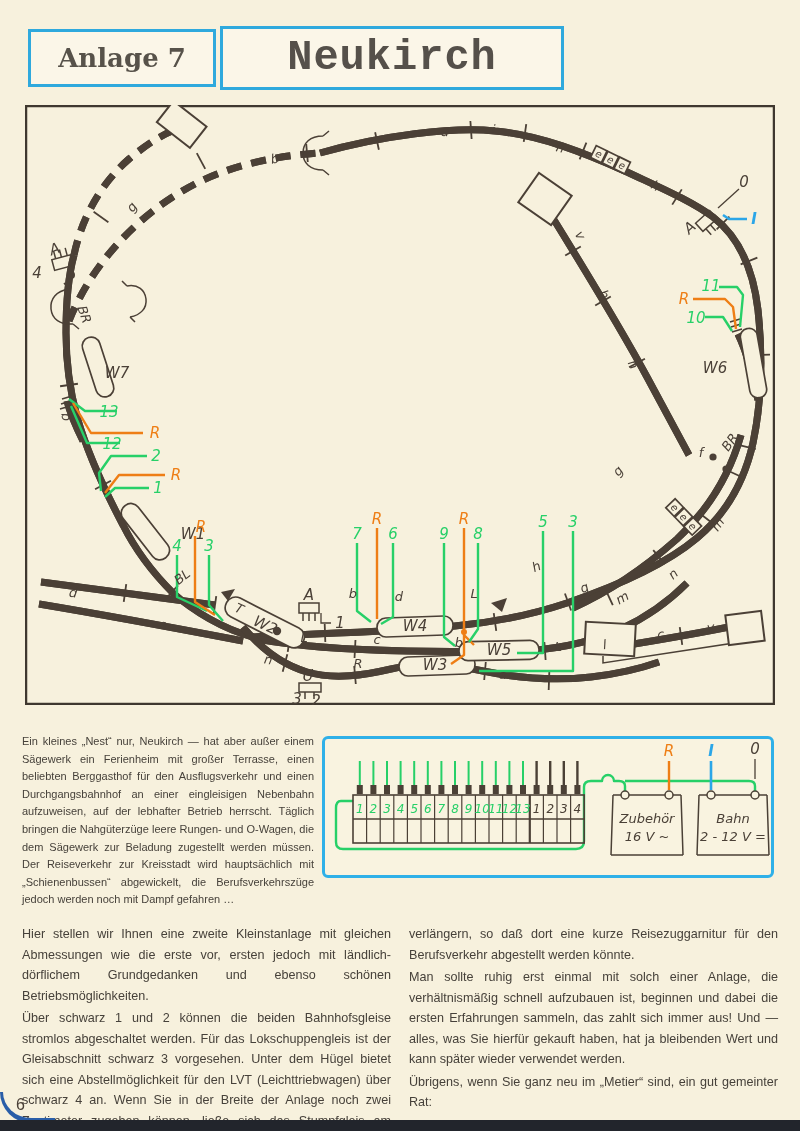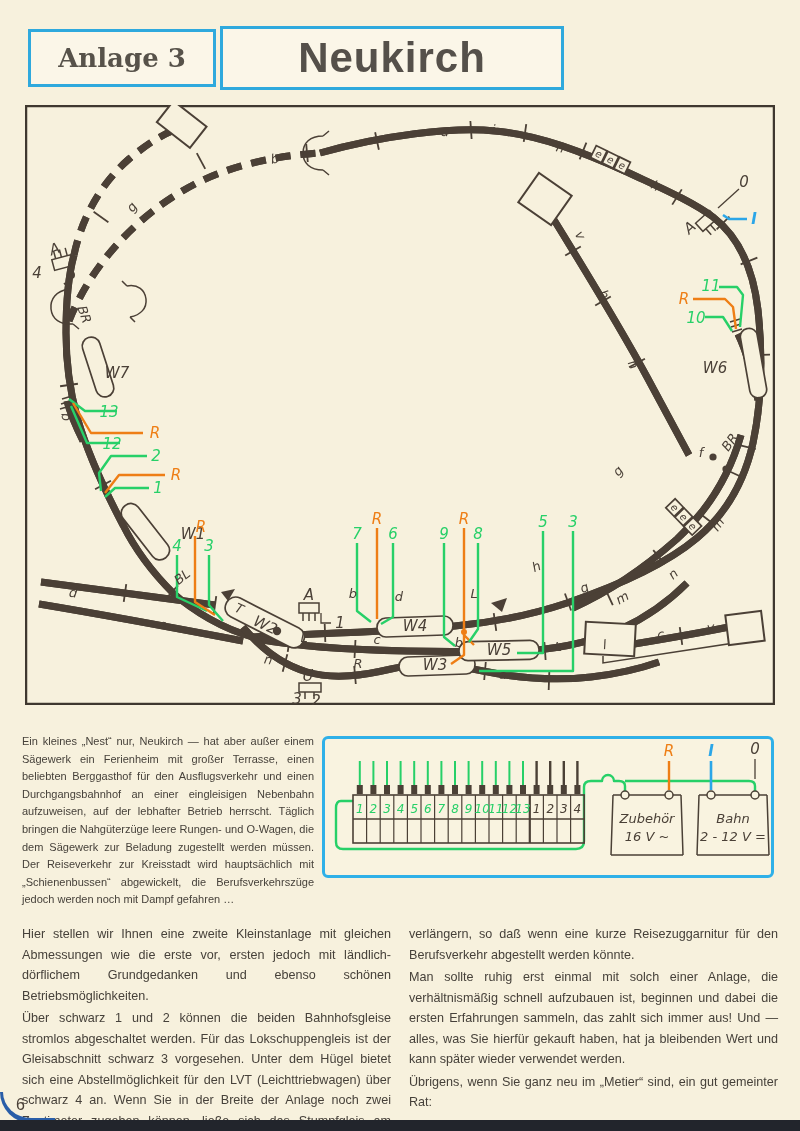--- a/index.html
+++ b/index.html
@@ -9,21 +9,21 @@
     font-family:"Liberation Sans",sans-serif;color:#46413a;
   }
   
   .hdr{position:absolute;left:28px;top:26px;width:740px;display:flex;align-items:center;gap:4px;}
   .hdr .box{border:3px solid #2fa9dd;background:#fbf6e8;display:flex;align-items:center;justify-content:center;}
   .hdr .b-left{width:182px;height:52px;}
   .hdr .b-mid{width:338px;height:58px;}
   .hdr .b-right{width:196px;height:52px;}
   .hdr .t-side{font-family:"DejaVu Serif","Liberation Serif",serif;font-weight:700;font-size:26px;color:#57524a;}
   .hdr .t-dim{font-family:"Liberation Sans",sans-serif;font-weight:700;font-size:23px;letter-spacing:-0.5px;color:#57524a;}
-  .hdr .t-title{font-family:Liberation Sans, sans-serif;font-weight:700;font-size:42px;letter-spacing:1px;color:#55504a;}
+  .hdr .t-title{font-family:Liberation Mono, monospace;font-weight:700;font-size:42px;letter-spacing:1px;color:#55504a;}
   
   .plan{position:absolute;left:25px;top:105px;width:750px;height:600px;}
   .plan svg{display:block;}
   .track{stroke:#4b4036;stroke-width:7;fill:none;}
   .core{stroke:#f7f1dd;stroke-width:4.2;fill:none;}
   .dash{stroke-dasharray:15 10;}
   .thin{stroke:#4b4036;stroke-width:1.5;fill:none;}
   .bldg{fill:#f7f1dd;stroke:#4b4036;stroke-width:2;}
   .lens{fill:#f7f1dd;stroke:#4b4036;stroke-width:1.7;}
   .lbl{fill:#4a4037;font:italic 13px "DejaVu Sans",sans-serif;text-anchor:middle;}
@@ -46,21 +46,21 @@
   
   .pageno{position:absolute;left:16px;top:1096px;font-size:16px;color:#4a4037;}
   .botbar{position:absolute;left:0;bottom:0;width:800px;height:11px;background:#22252c;}
   .curl{position:absolute;left:0;bottom:8px;width:52px;height:26px;border-bottom:5px solid #2a5ea8;border-left:3px solid #2a5ea8;border-bottom-left-radius:48px;}
 </style>
 </head>
 <body>
 
 <div class="hdr">
   <div class="box b-left">
-    <span class="t-side">Anlage 3</span>
+    <span class="t-side">Anlage 7</span>
   </div>
   <div class="box b-mid">
     <span class="t-title">Neukirch</span>
   </div>
 </div>
 
 <div class="plan">
 <svg width="750" height="600" viewBox="0 0 750 600">
   <rect x="1" y="1" width="748" height="598" fill="none" stroke="#3f382f" stroke-width="2.5"></rect>
 
@@ -462,21 +462,21 @@
   <text x="430" y="15" font-style="italic" font-size="15" font-family="DejaVu Sans" text-anchor="middle" fill="#4a4037">0</text>
 </svg>
 </div>
 
 <div class="cols">
   <div class="col">
     <p>Hier stellen wir Ihnen eine zweite Kleinstanlage mit gleichen Abmessungen wie die erste vor, ersten jedoch mit ländlich-dörflichem Grundgedanken und ebenso schönen Betriebsmöglichkeiten.</p>
     <p>Über schwarz 1 und 2 können die beiden Bahnhofsgleise stromlos abgeschaltet werden. Für das Lokschuppengleis ist der Gleisabschnitt schwarz 3 vorgesehen. Unter dem Hügel bietet sich eine Abstellmöglichkeit für den LVT (Leichttriebwagen) über schwarz 4 an. Wenn Sie in der Breite der Anlage noch zwei Zentimeter zugeben können, ließe sich das Stumpfgleis am vorderen Anlagenrand noch um etwa 20 cm</p>
   </div>
   <div class="col">
-    <p>verlängern, so daß wenn eine kurze Reisezuggarnitur für den Berufsverkehr abgestellt werden könnte.</p>
+    <p>verlängern, so daß dort eine kurze Reisezuggarnitur für den Berufsverkehr abgestellt werden könnte.</p>
     <p>Man sollte ruhig erst einmal mit solch einer Anlage, die verhältnismäßig schnell aufzubauen ist, beginnen und dabei die ersten Erfahrungen sammeln, das zahlt sich immer aus! Und — alles, was Sie hierfür gekauft haben, hat ja bleibenden Wert und kann später wieder verwendet werden.</p>
     <p>Übrigens, wenn Sie ganz neu im „Metier“ sind, ein gut gemeinter Rat:</p>
   </div>
 </div>
 
 <div class="pageno">6</div>
 <div class="curl"></div>
 <div class="botbar"></div>
 
 </body></html>

